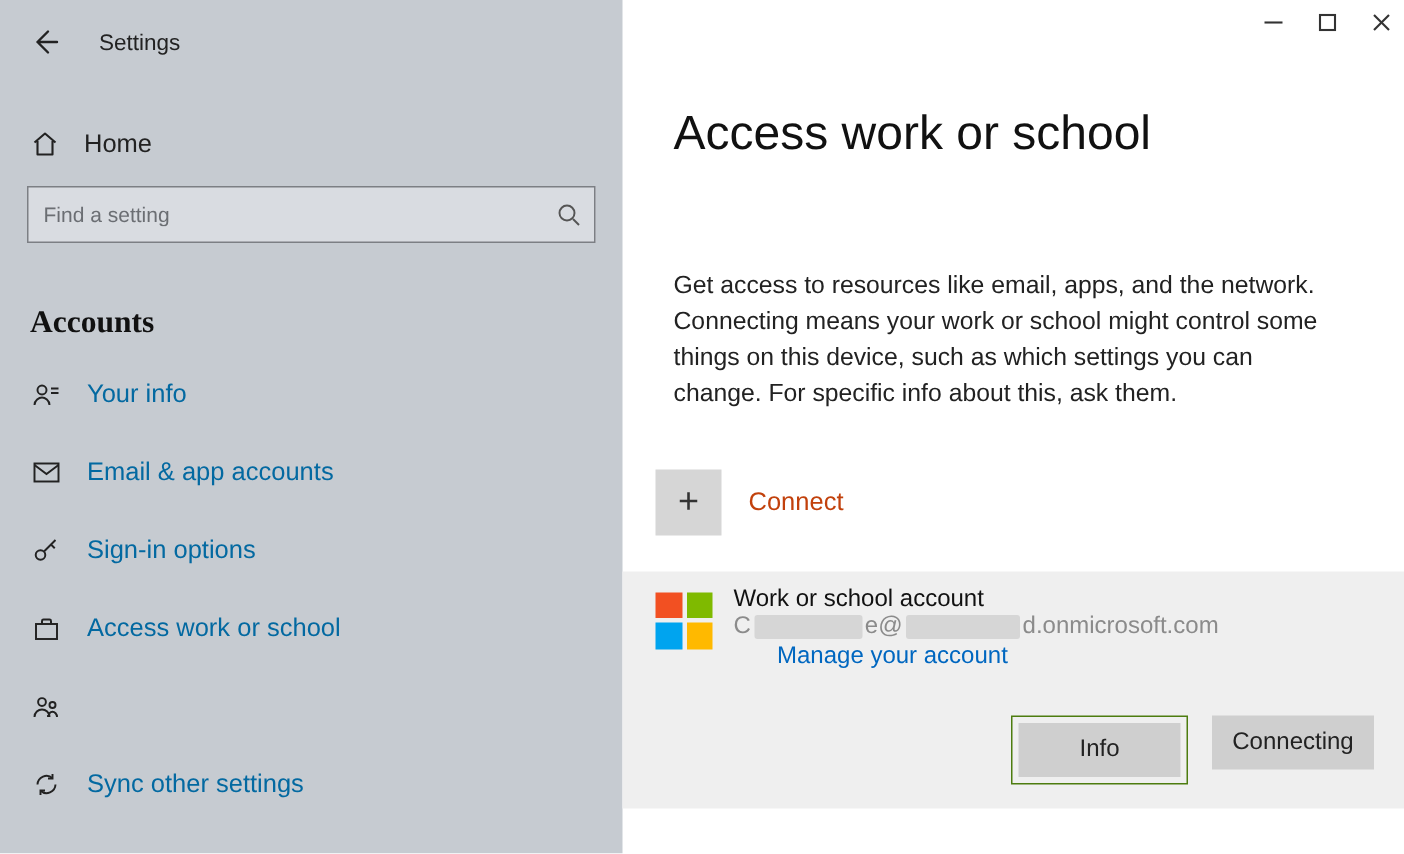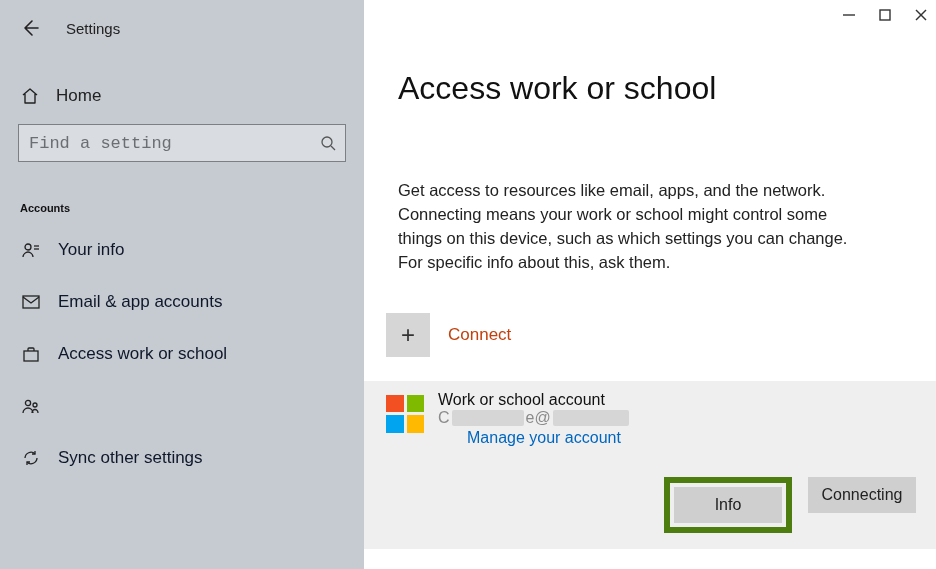--- a/index.html
+++ b/index.html
@@ -9,21 +9,21 @@
       font-family: "Segoe UI", -apple-system, sans-serif;
     }
     body {
       width: 936px;
       height: 569px;
       display: flex;
       background: #fff;
       overflow: hidden;
     }
     .sidebar {
-      width: 364px;
+      width: 415px;
       height: 100%;
       background: #c6cbd1;
       padding: 0;
     }
     .top-row {
       display: flex;
       align-items: center;
       padding: 18px 20px 8px 20px;
       gap: 26px;
     }
@@ -43,46 +43,46 @@
     .search-wrap {
       margin: 6px 18px 8px 18px;
       position: relative;
     }
     .search {
       width: 100%;
       height: 38px;
       background: #d9dce1;
       border: 1.5px solid #7c7f84;
       padding: 4px 34px 4px 10px;
-      font-size: 17px;
+      font-size: 14px;
       color: #555;
       outline: none;
-      font-family: Liberation Mono, monospace;
     }
     .search::placeholder { color: #6b6e73; }
     .search-glyph {
       position: absolute;
       right: 10px;
       top: 50%;
       transform: translateY(-50%);
       color: #555;
     }
     .section-head {
       padding: 32px 20px 10px 20px;
-      font-size: 11px;
+      font-size: 21px;
       font-weight: 600;
       color: #111;
+      font-family: Liberation Serif, serif;
     }
     .nav-item {
       display: flex;
       align-items: center;
       gap: 16px;
       padding: 16px 20px 16px 20px;
       font-size: 17px;
-      color: #0f172a;
+      color: #0369a1;
       cursor: pointer;
     }
     .nav-item .icon { width: 22px; display:flex; justify-content:center; }
     .main {
       flex: 1;
       padding: 0;
       position: relative;
     }
     .window-controls {
       position: absolute;
@@ -176,21 +176,21 @@
     .btn {
       height: 36px;
       min-width: 108px;
       background: #cfcfcf;
       border: none;
       font-size: 16px;
       color: #222;
       cursor: pointer;
     }
     .highlight {
-      border: 6px solid #4d7c0f;
+      border: 1px solid #4d7c0f;
       padding: 4px;
     }
     svg { display:block; }
   </style>
 </head>
 <body>
 
 <div class="sidebar">
   <div class="top-row">
     <span class="back-icon">
@@ -237,20 +237,29 @@
   <div class="nav-item">
     <span class="icon">
       <svg width="20" height="20" viewBox="0 0 20 20">
           <rect x="2" y="4" width="16" height="12" stroke="#222" stroke-width="1.3" fill="none"></rect>
           <path d="M2 5 L10 11 L18 5" stroke="#222" stroke-width="1.3" fill="none"></path>
         </svg>
     </span>
     <span>Email &amp; app accounts</span>
   </div>
 
+  <div class="nav-item">
+    <span class="icon">
+      <svg width="20" height="20" viewBox="0 0 20 20">
+          <circle cx="6" cy="13" r="3.2" stroke="#222" stroke-width="1.3" fill="none"></circle>
+          <path d="M8.5 10.5 L16 3 M13 6 L15.5 8.5" stroke="#222" stroke-width="1.3" fill="none"></path>
+        </svg>
+    </span>
+    <span>Sign-in options</span>
+  </div>
 
   <div class="nav-item">
     <span class="icon">
       <svg width="20" height="20" viewBox="0 0 20 20">
           <rect x="3" y="7" width="14" height="10" stroke="#222" stroke-width="1.3" fill="none"></rect>
           <path d="M7 7 V5 a1 1 0 0 1 1-1 h4 a1 1 0 0 1 1 1 V7" stroke="#222" stroke-width="1.3" fill="none"></path>
         </svg>
     </span>
     <span>Access work or school</span>
   </div>
@@ -313,20 +322,21 @@
           <div class="ms-blue"></div>
           <div class="ms-yellow"></div>
       </div>
       <div class="acct-text">
         <div class="acct-title">Work or school account</div>
         <div class="acct-email">
           <span>C</span>
           <span class="redact" style="width:72px"></span>
           <span>e@</span>
           <span class="redact" style="width:76px"></span>
+          <span>d.onmicrosoft.com</span>
         </div>
         <div class="manage-link">Manage your account</div>
       </div>
     </div>
     <div class="account-actions">
       <span class="highlight">
         <button class="btn">Info</button>
       </span>
       <button class="btn">Connecting</button>
     </div>

